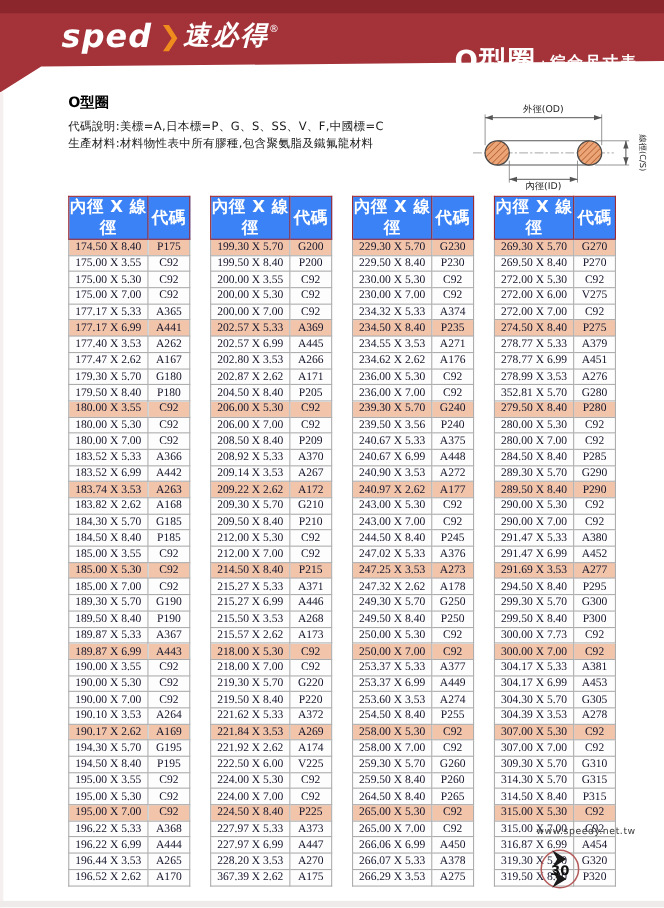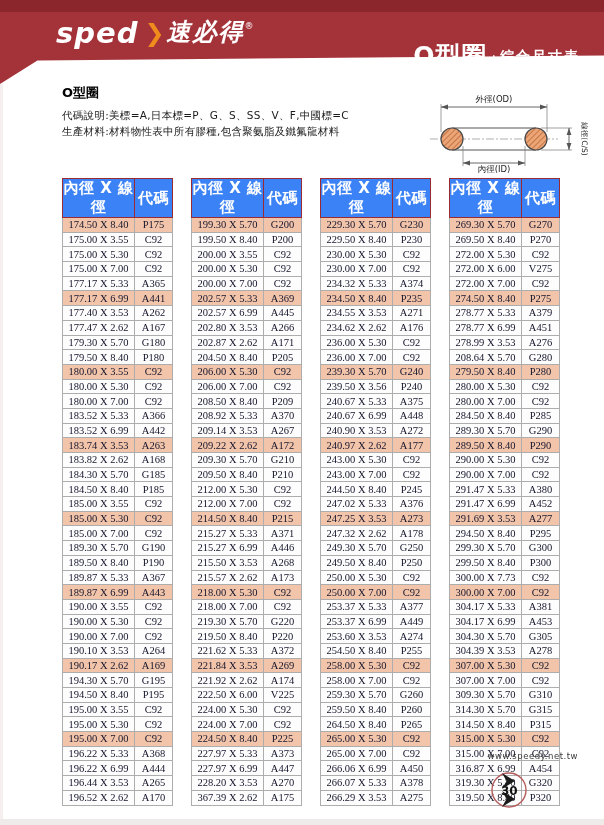--- a/index.html
+++ b/index.html
@@ -660,21 +660,21 @@
           </tr>
           <tr>
             <td class="col-size">278.77 X 6.99</td>
             <td class="col-code">A451</td>
           </tr>
           <tr>
             <td class="col-size">278.99 X 3.53</td>
             <td class="col-code">A276</td>
           </tr>
           <tr>
-            <td class="col-size">208.64 X 5.70</td>
+            <td class="col-size">352.81 X 5.70</td>
             <td class="col-code">G280</td>
           </tr>
           <tr class="hl">
             <td class="col-size">279.50 X 8.40</td>
             <td class="col-code">P280</td>
           </tr>
           <tr>
             <td class="col-size">280.00 X 5.30</td>
             <td class="col-code">C92</td>
           </tr>

